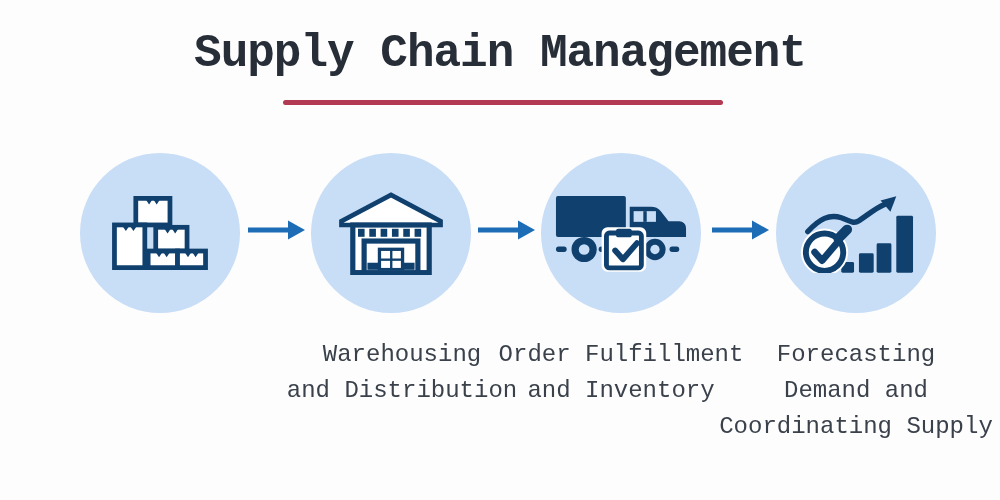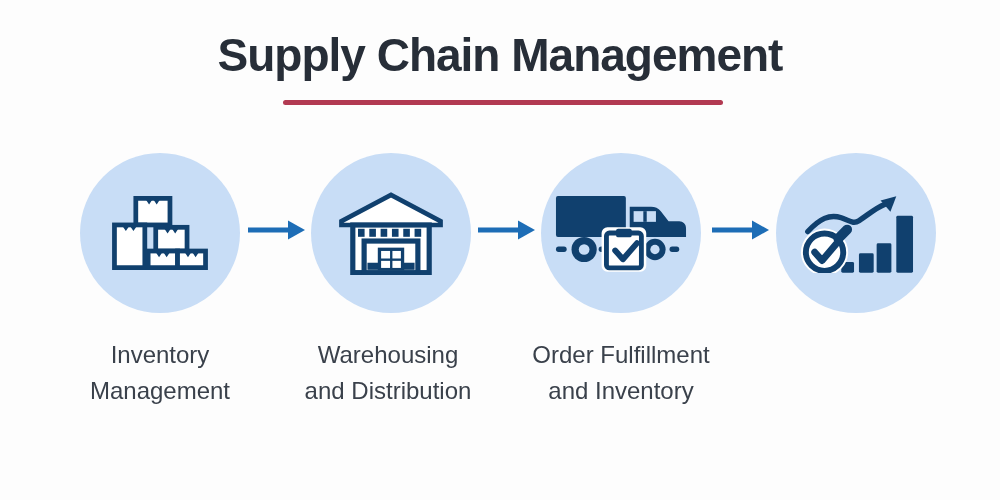--- a/index.html
+++ b/index.html
@@ -1,39 +1,39 @@
 <!DOCTYPE html>
 <html><head>
 <meta charset="utf-8">
 <style>
   html,body{margin:0;padding:0;background:#fff;}
   .stage{
     position:relative;width:1000px;height:500px;background:#fdfdfd;
-    font-family:Liberation Sans, sans-serif;overflow:hidden;
+    font-family:Liberation Mono, monospace;overflow:hidden;
   }
   .title{
     position:absolute;left:0;top:28px;width:1000px;text-align:center;
     font-size:46px;font-weight:700;letter-spacing:-1px;color:#272e38;
   }
   .title-underline{
     position:absolute;left:283px;top:100px;width:440px;height:5px;
     background:#b23a52;border-radius:2.5px;
   }
   .circle{
     position:absolute;top:153px;width:160px;height:160px;border-radius:50%;
     background:#c8ddf6;display:flex;align-items:center;justify-content:center;
   }
   .c1{left:80px}.c2{left:311px}.c3{left:541px}.c4{left:776px}
   .arrow{position:absolute;top:217px;width:60px;height:26px;}
   .a1{left:246px}.a2{left:476px}.a3{left:710px}
   .step-label{
     position:absolute;top:337px;text-align:center;white-space:pre-line;
     font-size:24px;line-height:36px;color:#3a414b;font-weight:400;
   }
-  .l1{left:30px;width:260px}.l2{left:258px;width:260px}
+  .l1{left:30px;width:260px}.l2{left:272px;width:260px}
   .l3{left:491px;width:260px}.l4{left:716px;width:280px}
   svg{display:block}
 </style>
 </head>
 <body>
 
 <div class="stage">
 
   <div class="title">Supply Chain Management</div>
   <div class="title-underline"></div>
@@ -149,20 +149,21 @@
         <rect x="100" y="22" width="17" height="58" rx="1.5" fill="#10406e"></rect>
 
         <circle cx="27" cy="59" r="24" fill="#fff"></circle>
         <circle cx="27" cy="59" r="19" fill="#fff" stroke="#10406e" stroke-width="6"></circle>
         <line x1="41" y1="45" x2="50" y2="36" stroke="#10406e" stroke-width="10" stroke-linecap="round"></line>
         <path d="M17 59 l7.5 8.5 l14.5 -17" stroke="#10406e" stroke-width="7" fill="none" stroke-linecap="round" stroke-linejoin="round"></path>
       </svg>
     </span>
   </div>
 
-  <div class="step-label l1">Inventory
-Management</div>
   <div class="step-label l2">Warehousing
 and Distribution</div>
   <div class="step-label l3">Order Fulfillment
 and Inventory</div>
+  <div class="step-label l4">Forecasting
+Demand and
+Coordinating Supply</div>
 
 </div>
 
 </body></html>

